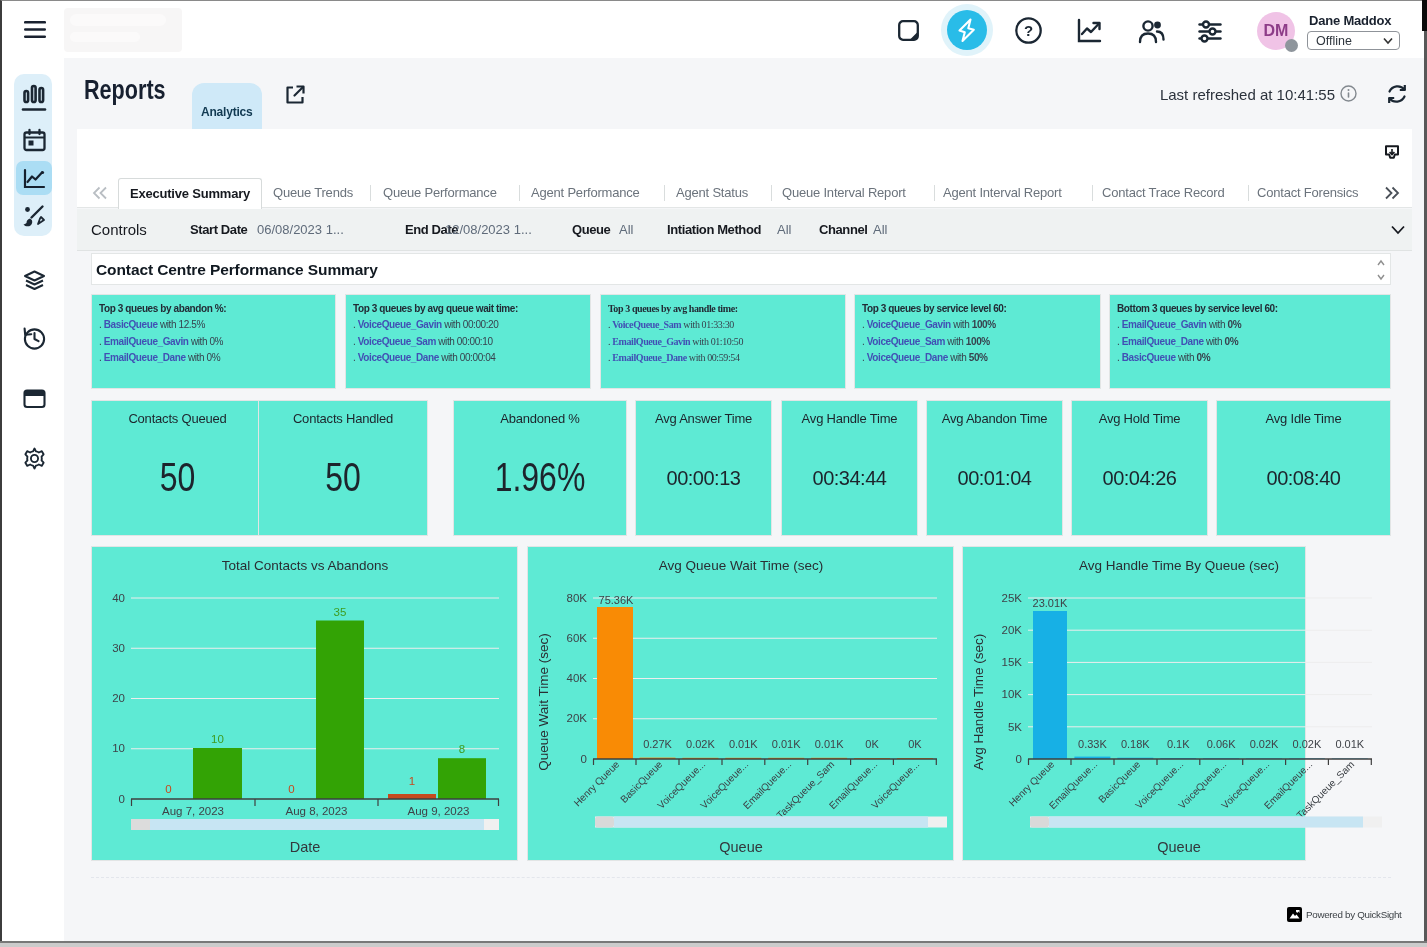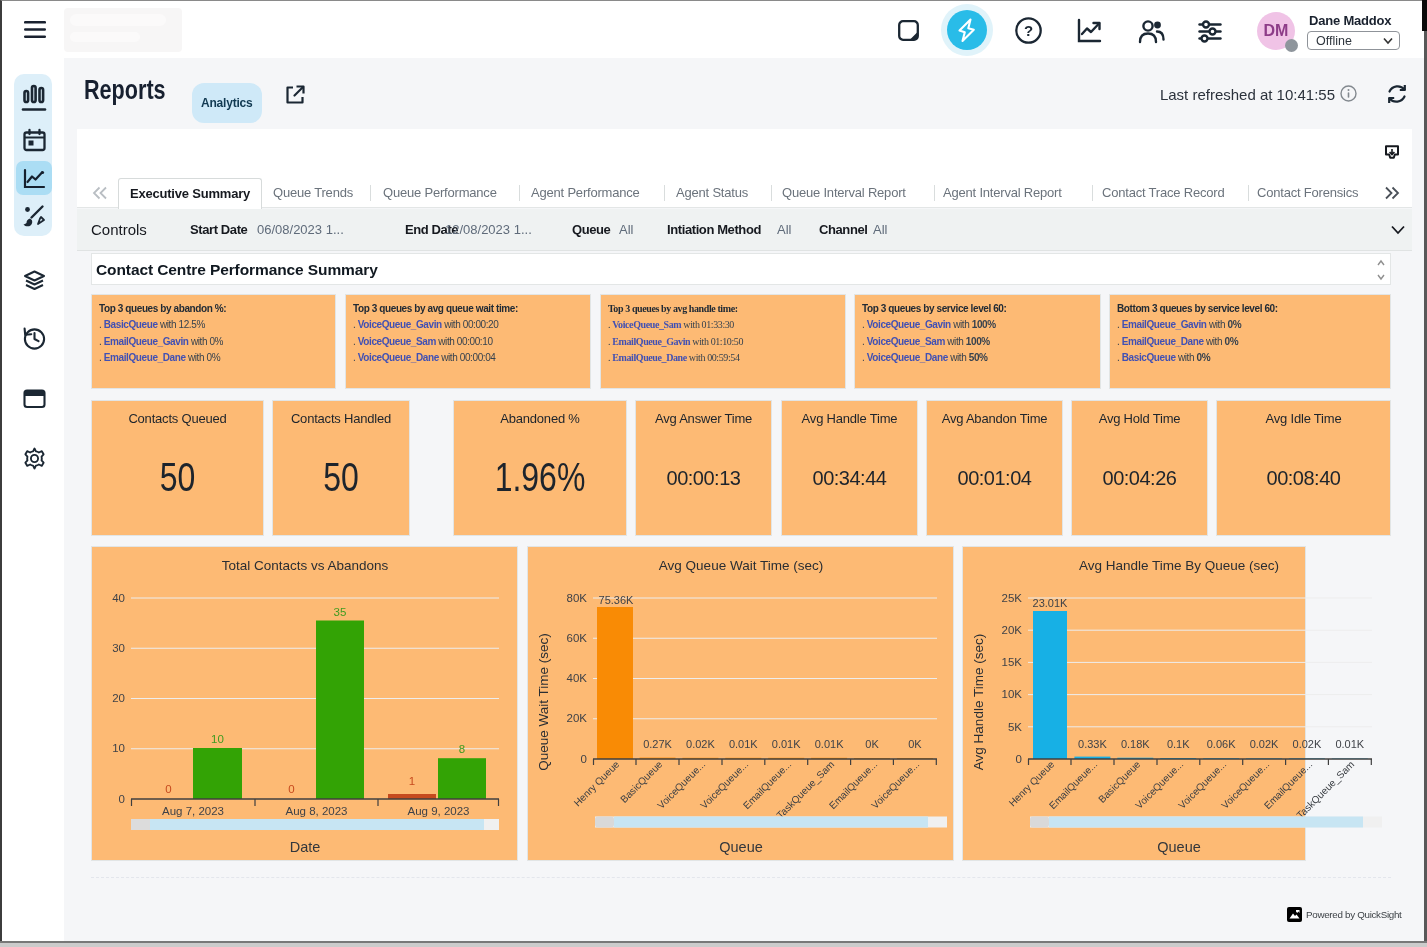--- a/index.html
+++ b/index.html
@@ -9,34 +9,34 @@
 #app { position:absolute; left:0; top:0; width:1427px; height:947px; border-left:2px solid #3c3c3c; border-top:1px solid #8a8a8a; }
 #bottomframe { position:absolute; left:0; top:941px; width:1427px; height:6px; background:#cbcbcb; border-top:2px solid #787878; }
 #rightgutter { position:absolute; left:1424px; top:0; width:3px; height:947px; background:#585858;}
 #rightgutter .blk { position:absolute; left:-2px; top:0; width:5px; height:31px; background:#0a0a0a; }
 #topbar { position:absolute; left:2px; top:1px; width:1422px; height:56px; background:#fff; }
 #sidebar { position:absolute; left:2px; top:57px; width:60px; height:884px; background:#fff; }
 #main { position:absolute; left:62px; top:57px; width:1362px; height:884px; background:#f5f6f8; }
 .navgroup { position:absolute; left:10px; top:16px; width:38px; height:162px; background:#ddeff9; border-radius:10px; }
 .navactive { position:absolute; left:12px; top:103px; width:36px; height:34px; background:#abddf4; border-radius:7px; }
 #reports-title { position:absolute; left:20px; top:17px; font-size:27px; font-weight:bold; color:#172030; transform:scaleX(0.8); transform-origin:left center;}
-.chip { position:absolute; left:128px; top:25px; background:#cfe9f8; color:#123a52; font-size:12px; letter-spacing:-0.2px; font-weight:bold; padding:13px 9px; border-radius:12px; }
+.chip { position:absolute; left:128px; top:25px; background:#cfe9f8; color:#123a52; font-size:12px; letter-spacing:-0.2px; font-weight:bold; padding:22px 9px; border-radius:12px; }
 #lastref { position:absolute; right:91px; top:28px; font-size:15px; color:#2b323c; }
 #lastref b { font-weight:normal; }
 .panel-white { position:absolute; left:13px; top:71px; width:1335px; height:78px; background:#ffffff; }
 #tabs { position:absolute; left:13px; top:120px; width:1335px; height:30px; background:#fff; font-size:13px; letter-spacing:-0.2px; color:#6b737c; border-bottom:1px solid #e3e6e6;}
 .tab { position:absolute; top:0; height:30px; line-height:29px; white-space:nowrap; }
 .tabsep { position:absolute; top:7px; height:16px; width:1px; background:#d9dddd; }
 #tab-active { position:absolute; left:41px; top:0px; width:144px; height:31px; background:#fff; border:1px solid #d7dbdb; border-bottom:none; border-radius:3px 3px 0 0; color:#16191f; font-weight:bold; text-align:center; line-height:29px; z-index:3;}
 #controls { position:absolute; left:13px; top:151px; width:1335px; height:42px; background:#eff2f2; border-bottom:1px solid #e0e3e3; font-size:13px; color:#16191f;}
 #controls .lbl { font-weight:bold; color:#16191f; letter-spacing:-0.4px; font-size:13px; }
 #controls .val { color:#5f6b7a; }
 #sectionbar { position:absolute; left:27px; top:195px; width:1300px; height:32px; background:#fff; border:1px solid #e3e6e6; }
 #sectionbar .t { position:absolute; left:4px; top:7px; font-size:15.5px; letter-spacing:-0.1px; font-weight:bold; color:#101820; }
-.card { position:absolute; background:#fdba74; border:1px solid #e2e5e5; }
+.card { position:absolute; background:#5eead4; border:1px solid #e2e5e5; }
 .topcard .h { position:absolute; left:7px; top:8px; font-size:10px; letter-spacing:-0.4px; font-weight:bold; color:#222b35; }
 .topcard .ln { position:absolute; left:7px; font-size:10px; letter-spacing:-0.4px; color:#37424e; white-space:nowrap; }
 .topcard .ln a { color:#4150b4; font-weight:bold; text-decoration:none; }
 .kpi .h { position:absolute; top:10px; left:0; width:100%; text-align:center; font-size:13px; letter-spacing:-0.2px; color:#1d242c; }
 .kpi .vbig { position:absolute; top:54px; left:0; width:100%; text-align:center; font-size:40px; color:#1d242c; transform:scaleX(0.8); }
 .kpi .vsm { position:absolute; top:66px; left:0; width:100%; text-align:center; font-size:20px; letter-spacing:-0.5px; color:#1d242c; }
 svg text { font-family:"Liberation Sans", sans-serif; }
 </style>
 </head>
 <body>
@@ -269,21 +269,21 @@
       <div class="h">Bottom 3 queues by service level 60:</div>
       <div class="ln" style="top:24px">. <a>EmailQueue_Gavin</a> with <b>0%</b></div>
       <div class="ln" style="top:40.5px">. <a>EmailQueue_Dane</a> with <b>0%</b></div>
       <div class="ln" style="top:57px">. <a>BasicQueue</a> with <b>0%</b></div>
     </div>
 
     <div class="card kpi" style="left:27px;top:342px;width:173px;height:136px;">
         <div class="h">Contacts Queued</div>
         <div class="vbig">50</div>
       </div>
-    <div class="card kpi" style="left:208px;top:342px;width:138px;height:136px;">
+    <div class="card kpi" style="left:194px;top:342px;width:170px;height:136px;">
         <div class="h">Contacts Handled</div>
         <div class="vbig">50</div>
       </div>
     <div class="card kpi" style="left:389px;top:342px;width:174px;height:136px;">
         <div class="h">Abandoned %</div>
         <div class="vbig">1.96%</div>
       </div>
     <div class="card kpi" style="left:571px;top:342px;width:137px;height:136px;">
         <div class="h">Avg Answer Time</div>
         <div class="vsm">00:00:13</div>

